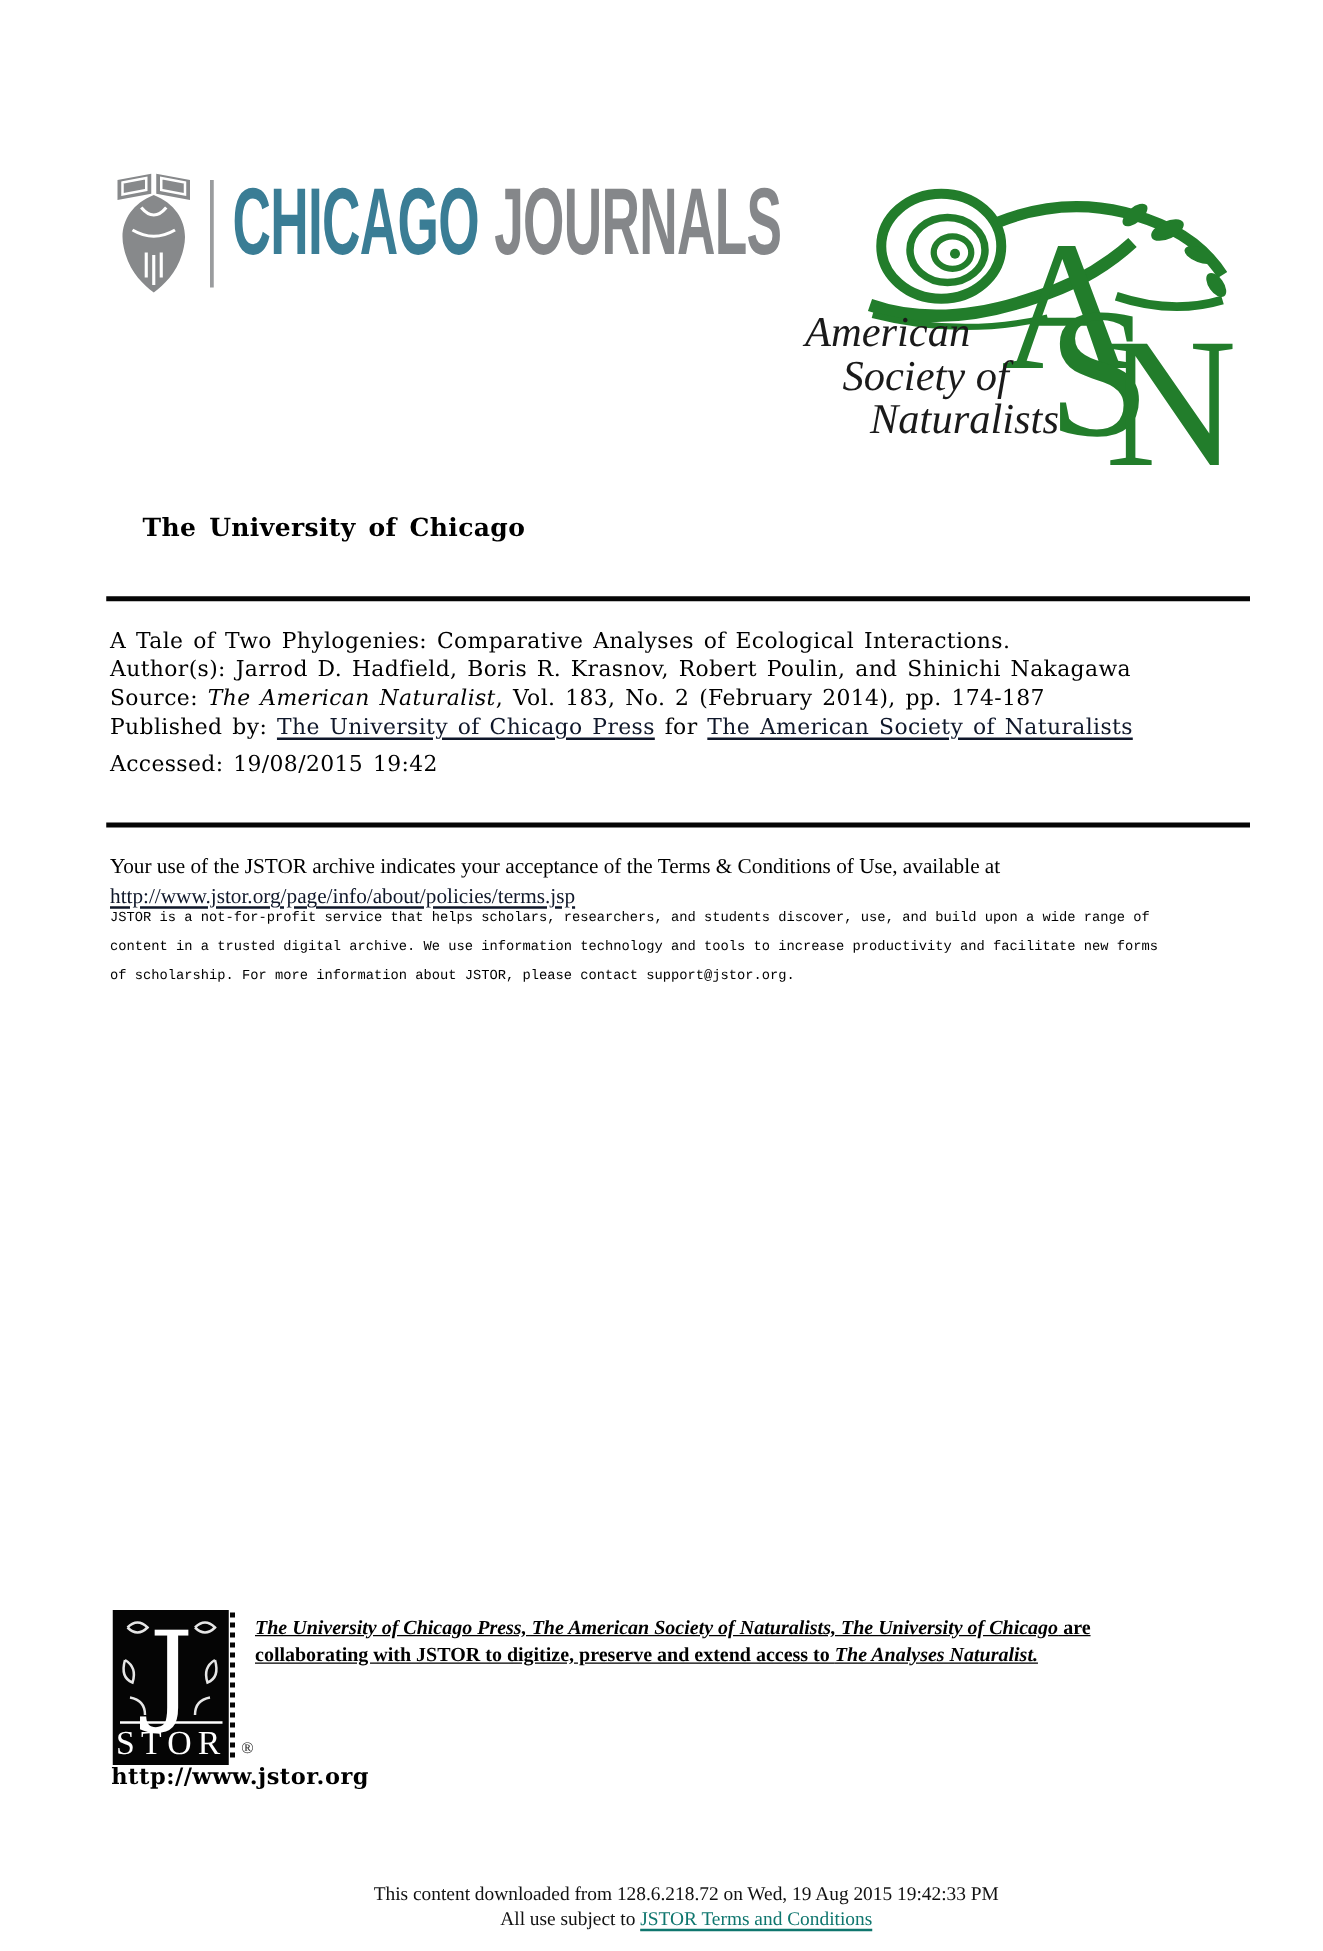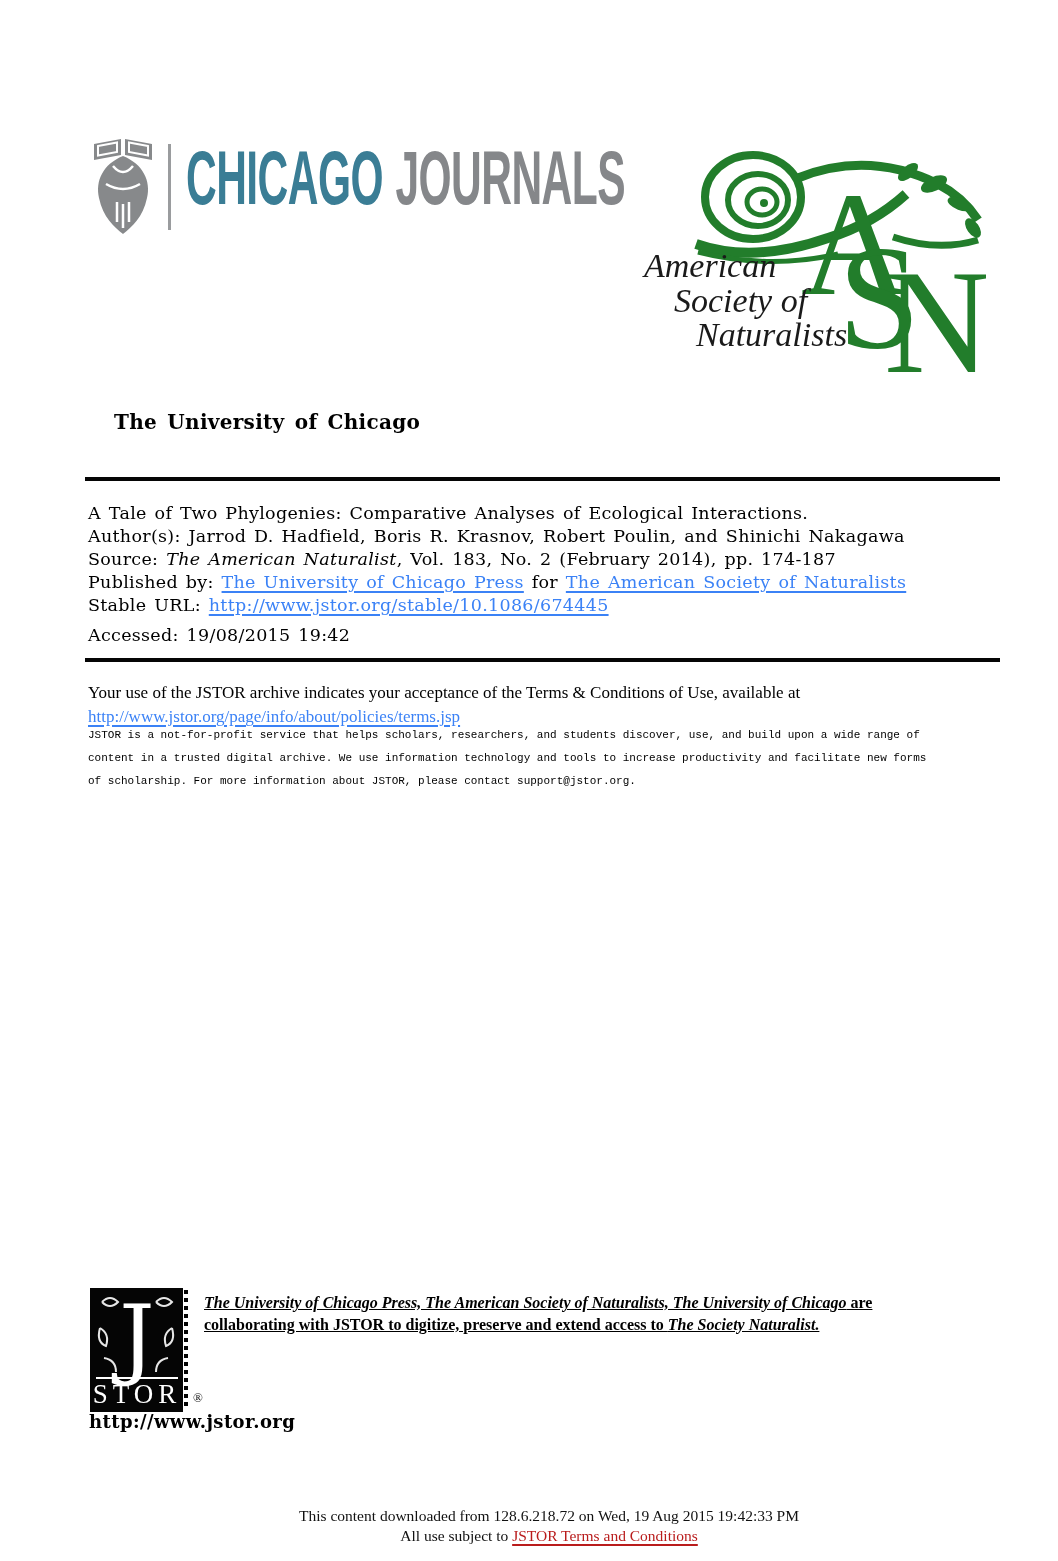--- a/index.html
+++ b/index.html
@@ -30,21 +30,21 @@
   .rule-2 { top:658px; }
   
   .citation {
     position:absolute; left:88px; top:502px; width:940px;
     font-family:"DejaVu Serif", serif; font-size:17.5px; line-height:23px;
     letter-spacing:0.3px; word-spacing:2px; white-space:nowrap;
   }
   .citation .accessed-line { margin-top:7px; }
   .italic { font-style:italic; }
   a.doc-link, .doc-link {
-    color:#3b82f6; text-decoration:underline; text-decoration-thickness:2px;
+    color:#0f172a; text-decoration:underline; text-decoration-thickness:2px;
     text-underline-offset:3px; cursor:pointer;
   }
   
   .terms {
     position:absolute; left:88px; top:681px; width:900px;
     font-size:17px; line-height:24px; white-space:nowrap;
   }
   .jstor-notice {
     position:absolute; left:88px; top:724px; width:940px;
     font-size:11px; line-height:23px; white-space:nowrap;font-family:Liberation Mono, monospace;
@@ -58,21 +58,21 @@
   }
   .jstor-url {
     position:absolute; left:89px; top:1411px;
     font-family:"DejaVu Serif", serif; font-weight:bold; font-size:18px; letter-spacing:0.4px;
   }
   
   .footer {
     position:absolute; left:0; top:1506px; width:1058px; text-align:center;
     font-size:15.5px; line-height:20px; color:#111;margin-left:20px;
   }
-  .footer a.doc-link { text-decoration-thickness:1.5px; color:#b91c1c; }
+  .footer a.doc-link { text-decoration-thickness:1.5px; color:#0f766e; }
 </style>
 </head>
 <body>
 
 <div class="page">
 
   <div class="cj-logo">
     <svg class="cj-phoenix" width="70" height="100" viewBox="0 0 70 100">
       <g fill="#87898b">
         <path d="M6,8 L33,3 L33,19 L6,24 Z"></path>
@@ -124,21 +124,20 @@
 
   <div class="pub-heading">The University of Chicago</div>
 
   <div class="rule rule-1"></div>
 
   <div class="citation">
     <div>A Tale of Two Phylogenies: Comparative Analyses of Ecological Interactions.</div>
     <div><span>Author(s): </span><span>Jarrod D. Hadfield, Boris R. Krasnov, Robert Poulin, and Shinichi Nakagawa</span></div>
     <div><span>Source: </span><span class="italic">The American Naturalist</span><span>, Vol. 183, No. 2 (February 2014), pp. 174-187</span></div>
     <div><span>Published by: </span><a class="doc-link">The University of Chicago Press</a><span> for </span><a class="doc-link">The American Society of Naturalists</a></div>
-    <div><span>Stable URL: </span><a class="doc-link">http://www.jstor.org/stable/10.1086/674445</a></div>
     <div class="accessed-line">Accessed: 19/08/2015 19:42</div>
   </div>
 
   <div class="rule rule-2"></div>
 
   <div class="terms">
     <div>Your use of the JSTOR archive indicates your acceptance of the Terms &amp; Conditions of Use, available at</div>
     <div><a class="doc-link">http://www.jstor.org/page/info/about/policies/terms.jsp</a></div>
   </div>
 
@@ -160,21 +159,21 @@
       <path d="M78,70 q-12,2 -12,14"></path>
     </g>
     <text x="47" y="80" text-anchor="middle" fill="#ffffff" font-family="DejaVu Serif, serif" font-size="88">J</text>
     <line x1="6" y1="90" x2="88" y2="90" stroke="#ffffff" stroke-width="2"></line>
     <text x="47" y="115" text-anchor="middle" fill="#ffffff" font-family="Liberation Serif, serif" font-size="27" letter-spacing="5">STOR</text>
   </svg>
   <div class="registered-mark">®</div>
 
   <div class="collab">
     <div><span class="italic">The University of Chicago Press, The American Society of Naturalists, The University of Chicago</span><span> are</span></div>
-    <div><span>collaborating with JSTOR to digitize, preserve and extend access to </span><span class="italic">The Society Naturalist.</span></div>
+    <div><span>collaborating with JSTOR to digitize, preserve and extend access to </span><span class="italic">The Analyses Naturalist.</span></div>
   </div>
 
   <div class="jstor-url">http://www.jstor.org</div>
 
   <div class="footer">
     <div>This content downloaded from 128.6.218.72 on Wed, 19 Aug 2015 19:42:33 PM</div>
     <div><span>All use subject to </span><a class="doc-link">JSTOR Terms and Conditions</a></div>
   </div>
 
 </div>

